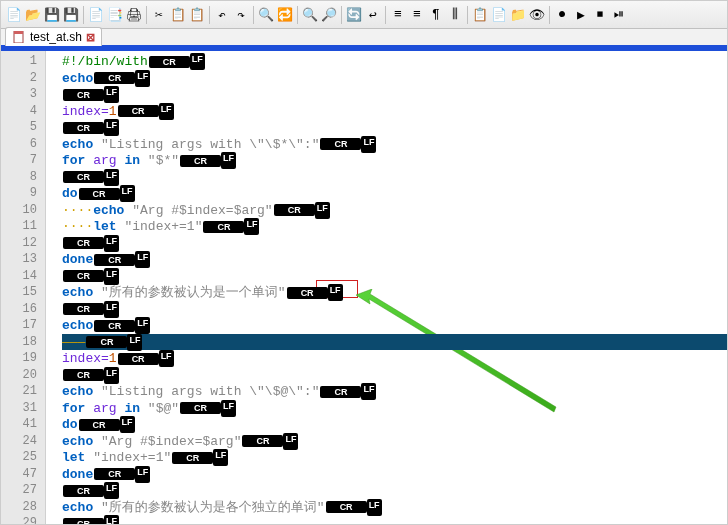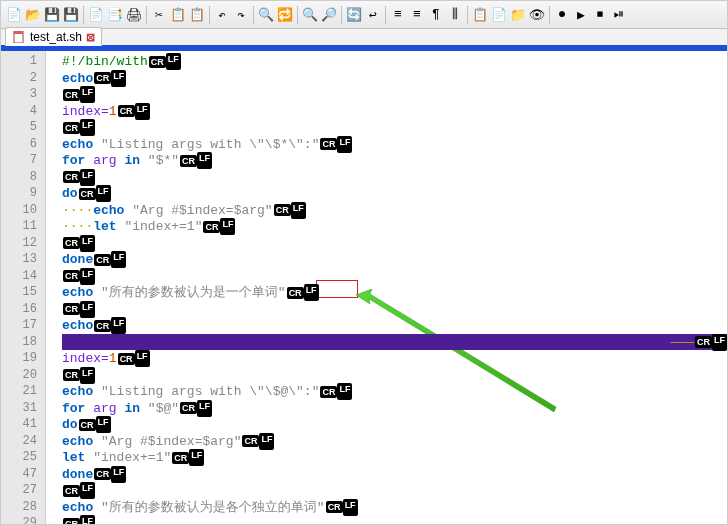--- a/index.html
+++ b/index.html
@@ -87,33 +87,33 @@
     padding-left: 16px;
     padding-top: 2px;
     position: relative;
   }
   .line {
     height: 16.5px;
     line-height: 16.5px;
     white-space: pre;
     position: relative;
   }
-  .line.current { background: #4c1d95; text-align: right; }
+  .line.current { background: #0c4a6e; }
   .kw { color: #0060c0; font-weight: bold; text-align: center; }
   .cm { color: #008000; }
   .str { color: #888; }
   .num { color: #c05000; }
   .var { color: #6d28d9; }
   .crlf {
     display: inline-block;
     background: #000;
     color: #fff;
     font-size: 9px;
     font-weight: bold;
-    padding: 0 2px;
+    padding: 0 14px;
     border-radius: 2px;
     line-height: 12px;
     height: 12px;
     vertical-align: middle;
     font-family: Arial, sans-serif;
     margin-left: 1px;
   }
   .crlf2 {
     display: inline-block;
     background: #000;

